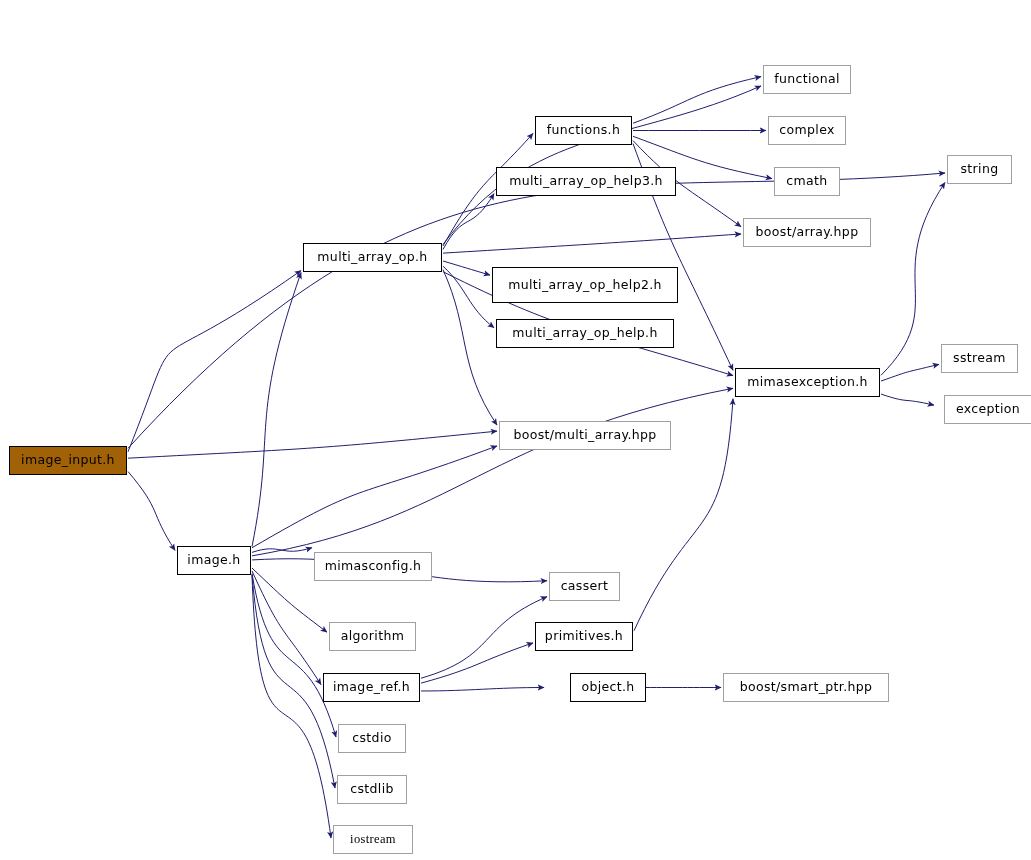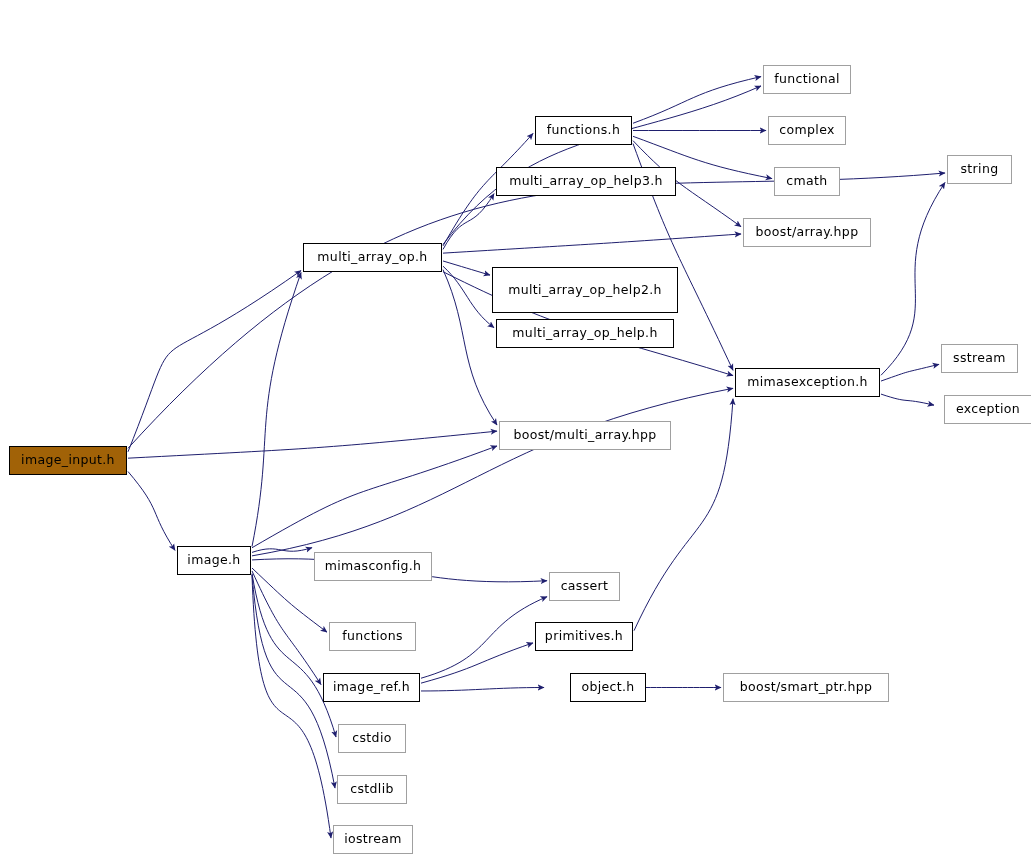--- a/index.html
+++ b/index.html
@@ -115,21 +115,21 @@
       </div>
       <div class="node sys" style="left: 774px; top: 167px; width: 66px; height: 29px;">
         <span class="node-label">cmath</span>
       </div>
       <div class="node proj" style="left: 496px; top: 167px; width: 180px; height: 29px;">
         <span class="node-label">multi_array_op_help3.h</span>
       </div>
       <div class="node sys" style="left: 743px; top: 218px; width: 128px; height: 29px;">
         <span class="node-label">boost/array.hpp</span>
       </div>
-      <div class="node proj" style="left: 492px; top: 267px; width: 186px; height: 46px;">
+      <div class="node proj" style="left: 492px; top: 267px; width: 186px; height: 36px;">
         <span class="node-label">multi_array_op_help2.h</span>
       </div>
       <div class="node proj" style="left: 496px; top: 319px; width: 178px; height: 29px;">
         <span class="node-label">multi_array_op_help.h</span>
       </div>
       <div class="node sys" style="left: 947px; top: 155px; width: 65px; height: 29px;">
         <span class="node-label">string</span>
       </div>
       <div class="node proj" style="left: 735px; top: 368px; width: 145px; height: 29px;">
         <span class="node-label">mimasexception.h</span>
@@ -143,37 +143,37 @@
       <div class="node sys" style="left: 499px; top: 421px; width: 172px; height: 29px;">
         <span class="node-label">boost/multi_array.hpp</span>
       </div>
       <div class="node sys" style="left: 314px; top: 552px; width: 118px; height: 29px;">
         <span class="node-label">mimasconfig.h</span>
       </div>
       <div class="node sys" style="left: 549px; top: 572px; width: 71px; height: 29px;">
         <span class="node-label">cassert</span>
       </div>
       <div class="node sys" style="left: 329px; top: 622px; width: 87px; height: 29px;">
-        <span class="node-label">functions</span>
+        <span class="node-label">algorithm</span>
       </div>
       <div class="node proj" style="left: 535px; top: 622px; width: 98px; height: 29px;">
         <span class="node-label">primitives.h</span>
       </div>
       <div class="node proj" style="left: 323px; top: 673px; width: 97px; height: 29px;">
         <span class="node-label">image_ref.h</span>
       </div>
       <div class="node proj" style="left: 546px; top: 673px; width: 76px; height: 29px; margin-left: 24px;">
         <span class="node-label">object.h</span>
       </div>
       <div class="node sys" style="left: 723px; top: 673px; width: 166px; height: 29px;">
         <span class="node-label">boost/smart_ptr.hpp</span>
       </div>
       <div class="node sys" style="left: 338px; top: 724px; width: 68px; height: 29px;">
         <span class="node-label">cstdio</span>
       </div>
       <div class="node sys" style="left: 337px; top: 775px; width: 70px; height: 29px;">
         <span class="node-label">cstdlib</span>
       </div>
-      <div class="node sys" style="left: 333px; top: 825px; width: 80px; height: 29px;">
+      <div class="node sys" style="left: 333px; top: 825px; width: 80px; height: 29px; font-family: Liberation Serif, serif;">
         <span class="node-label">iostream</span>
       </div>
     </div>
 </div>
 
 </body></html>

